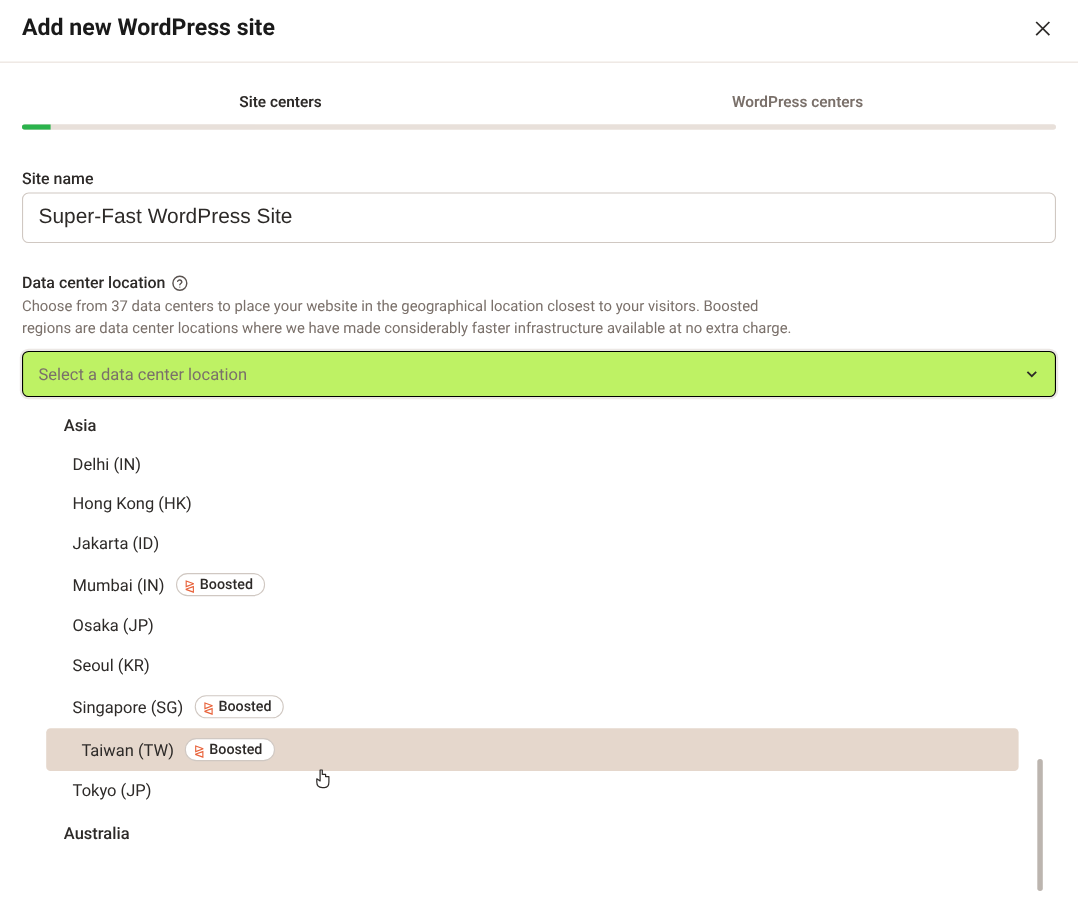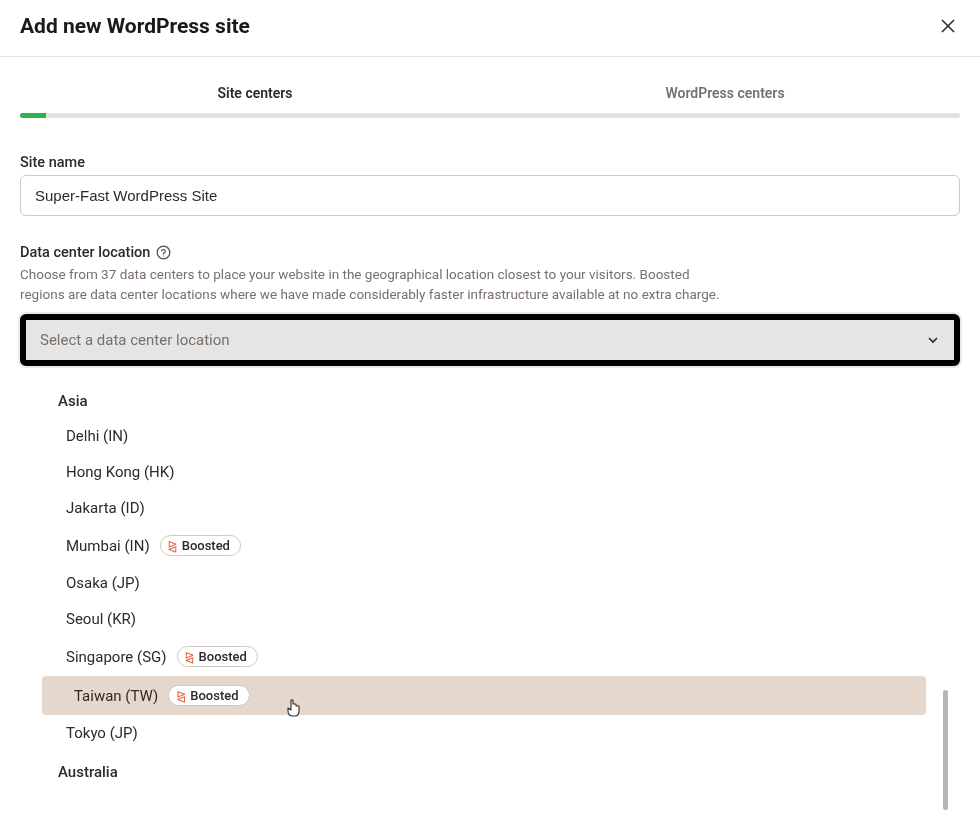--- a/index.html
+++ b/index.html
@@ -87,50 +87,50 @@
     .field-help {
       font-size: 13.5px;
       color: #7a706a;
       margin-bottom: 10px;
       line-height: 1.45;
       max-width: 700px;
     }
     .text-input {
       width: 100%;
       padding: 11px 14px;
-      font-size: 15px;
+      font-size: 19px;
       border: 1px solid #d0c8c2;
       border-radius: 6px;
       color: #2d2a28;
       background: #fff;
       outline: none;
     }
     .select-trigger {
       width: 100%;
       padding: 11px 14px;
       font-size: 15px;
-      border: 6px solid #000000;
+      border: 1px solid #000000;
       border-radius: 6px;
       color: #7a706a;
-      background: #e5e5e5;
+      background: #bef264;
       display: flex;
       justify-content: space-between;
       align-items: center;
       cursor: pointer;
       box-shadow: 0 0 0 2px rgba(200,190,180,0.35);
     }
     .help-icon {
       display: inline-flex;
       align-items: center;
     }
     .dropdown-panel {
       position: absolute;
       left: 34px;
       right: 46px;
-      top: 380px;
+      top: 366px;
       background: #fff;
       border-radius: 4px;
       max-height: 440px;
       overflow-y: auto;
       padding-bottom: 12px;
     }
     .group-header {
       font-size: 15px;
       font-weight: 500;
       color: #2d2a28;

